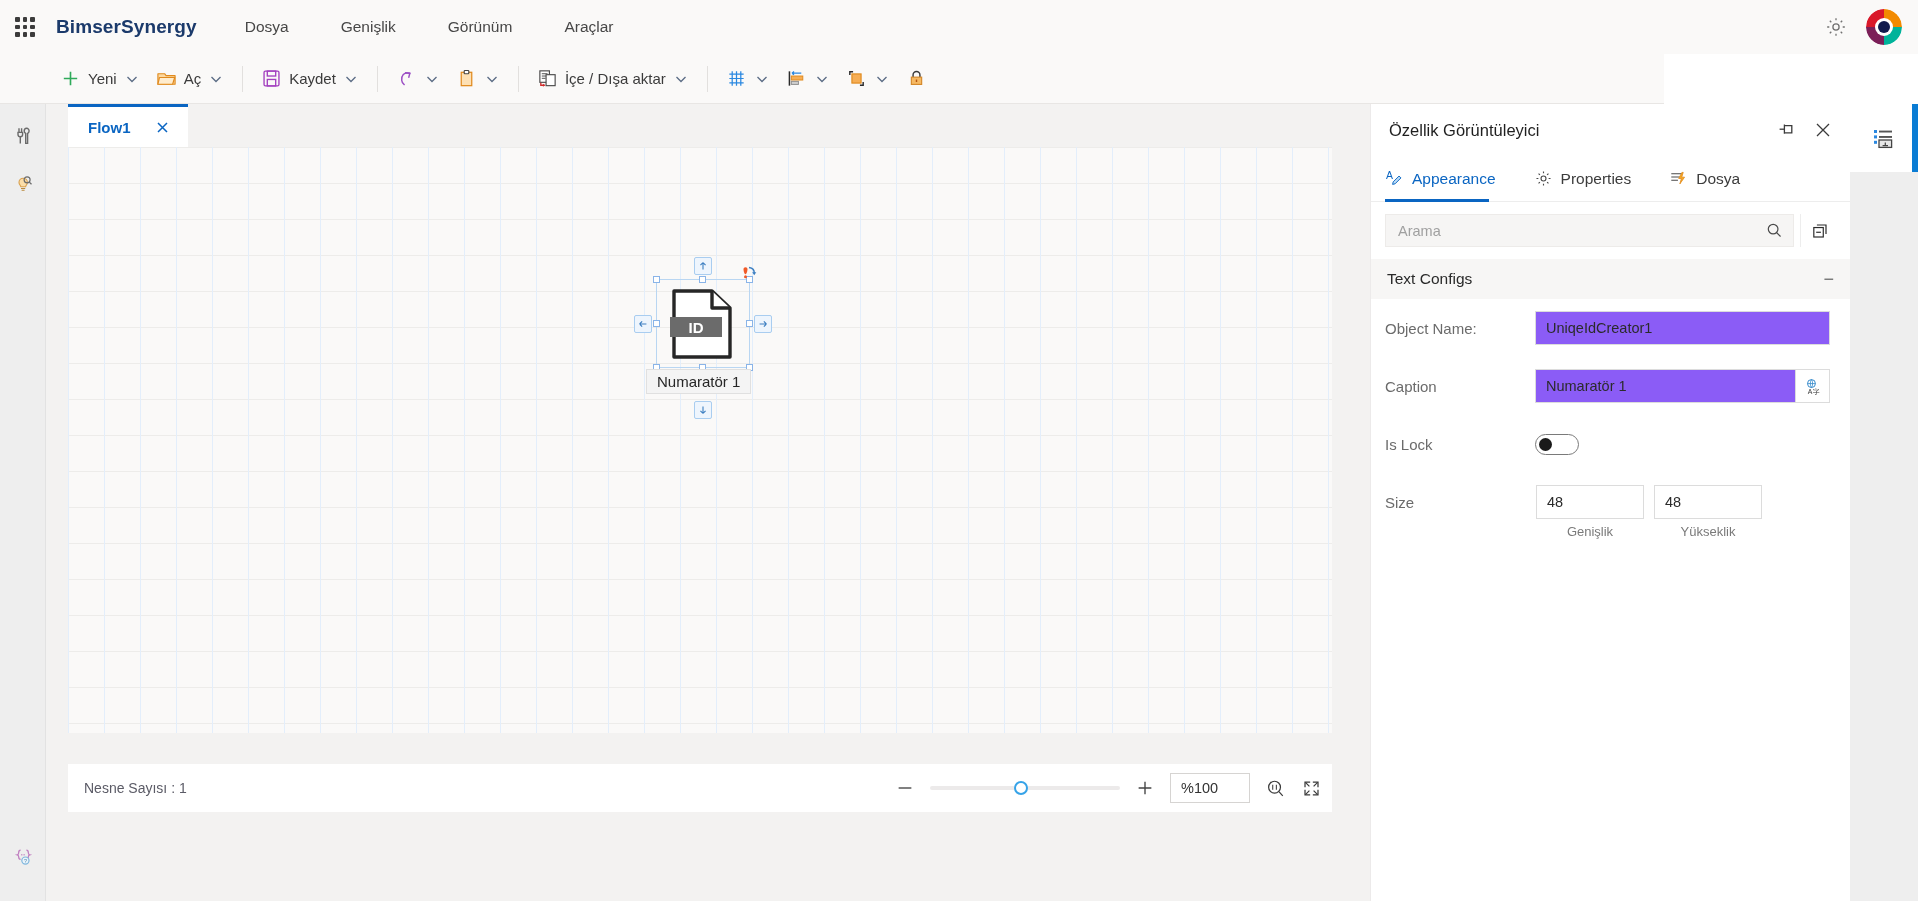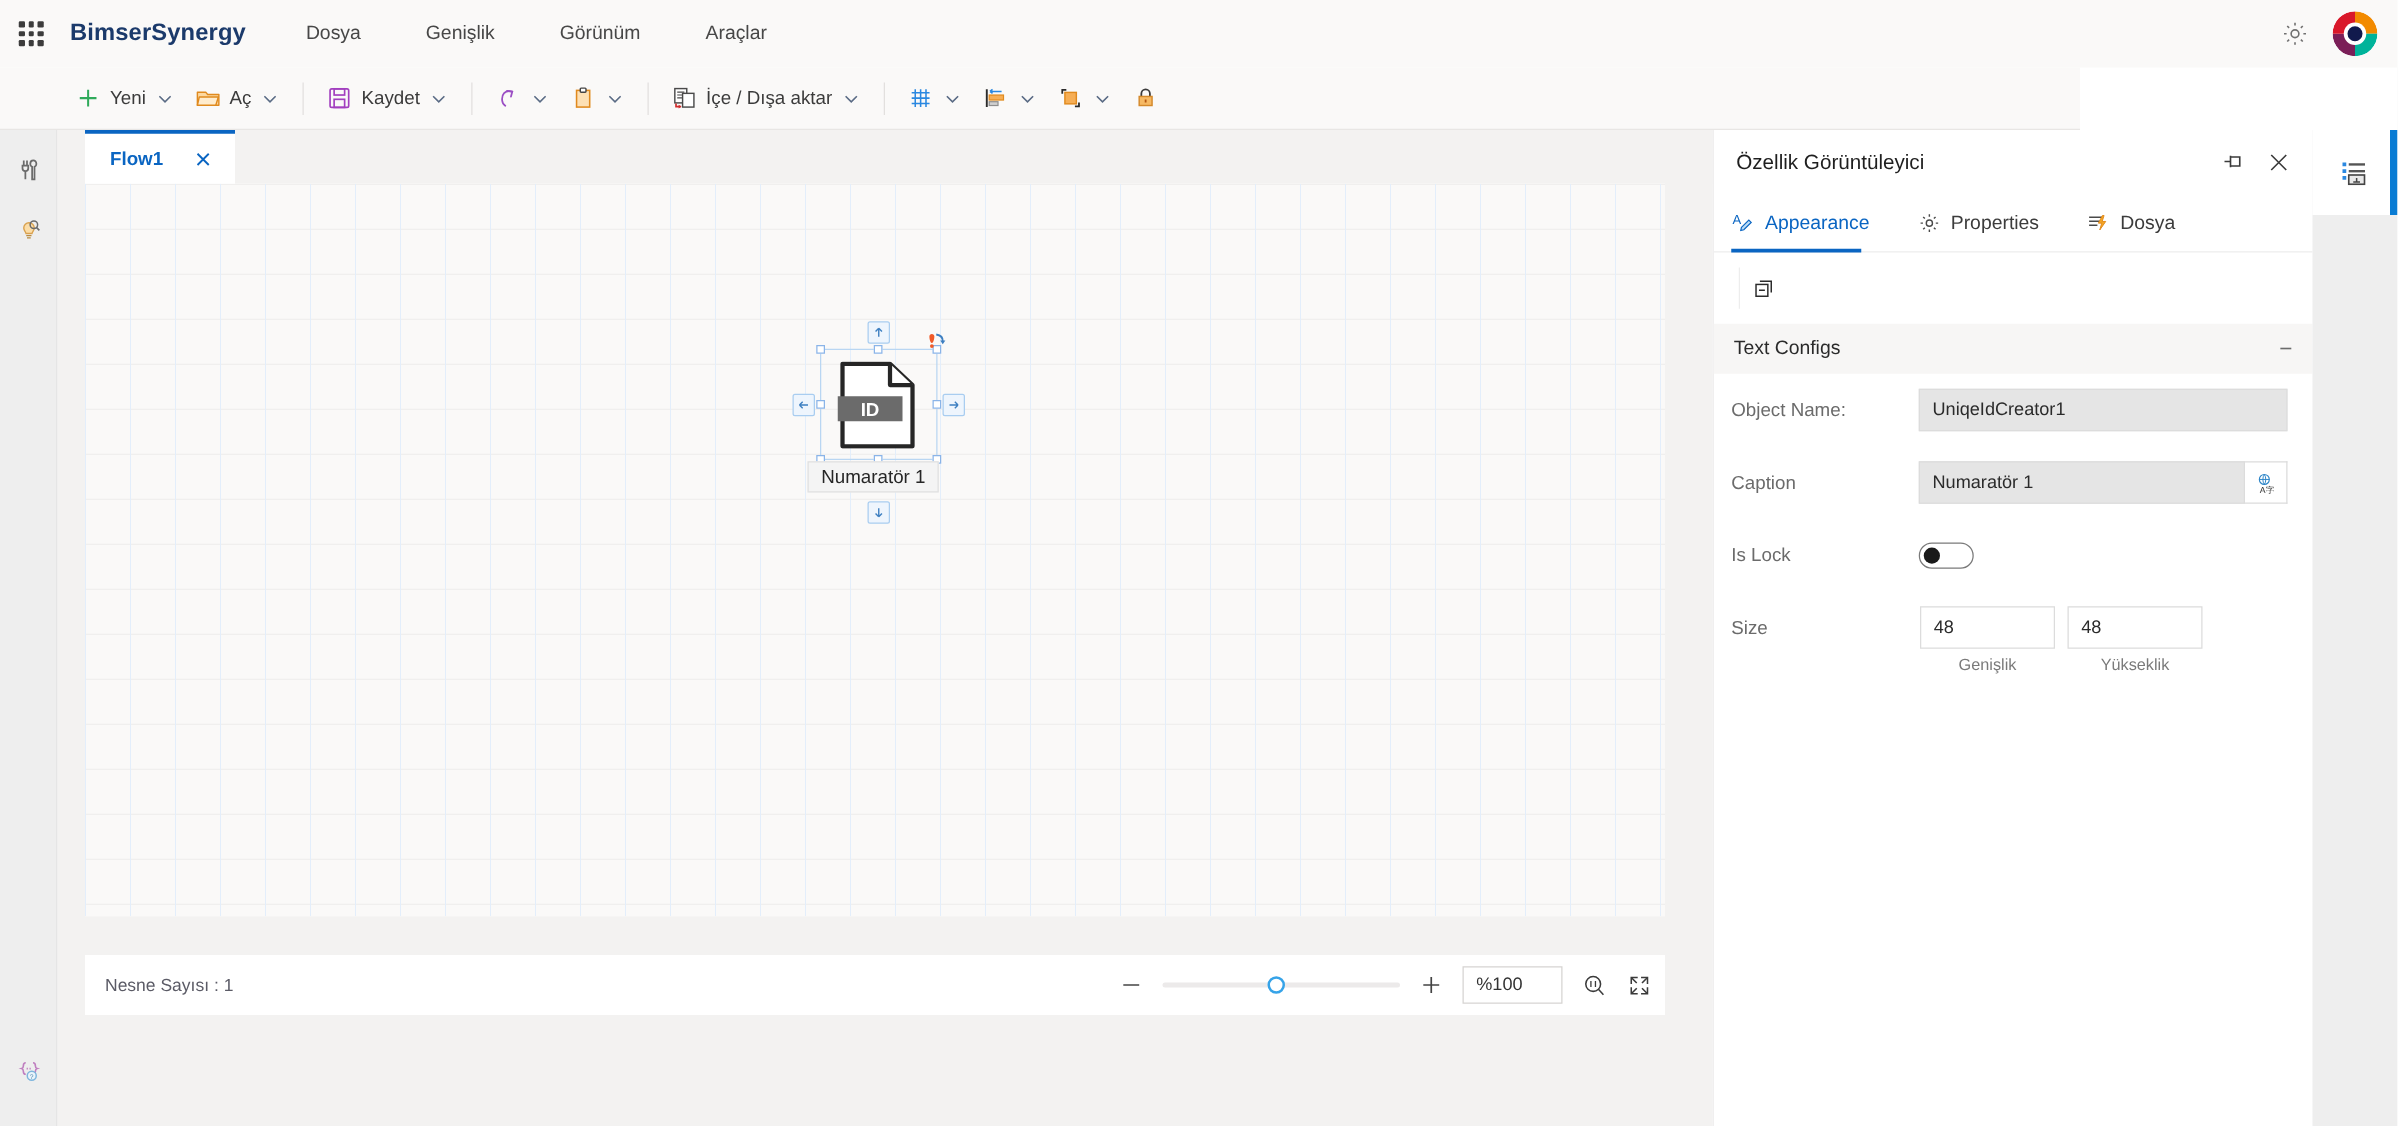--- a/index.html
+++ b/index.html
@@ -207,21 +207,21 @@
   }
   #pp-section-title { flex: 1; font-size: 15.5px; color: #2a2a2a; }
   #pp-section-toggle { font-size: 18px; color: #6b6b6b; line-height: 1; }
 
   .fieldrow {
     display: flex; align-items: center; padding: 0 20px 0 14px; min-height: 58px;
   }
   .fieldlabel { width: 150px; font-size: 15px; color: #6b6b6b; flex: 0 0 auto; }
   .fieldctl { flex: 1; display: flex; align-items: stretch; }
   .txtinput {
-    flex: 1; height: 34px; border: 1px solid #dcdcdc; background: #e5e5e5;
+    flex: 1; height: 34px; border: 1px solid #dcdcdc; background: #8b5cf6;
     font-size: 14.5px; color: #2b2b2b; padding: 0 10px; outline: none;
     font-family: "Liberation Sans", sans-serif;
   }
   .sidebtn {
     width: 34px; height: 34px; border: 1px solid #dcdcdc; border-left: none;
     background: #fff; display: flex; align-items: center; justify-content: center;
     cursor: pointer;
   }
   .toggle {
     width: 44px; height: 21px; border-radius: 11px; border: 1px solid #7a7a7a;
@@ -608,20 +608,29 @@
       <svg class="tico" viewBox="0 0 20 20">
         <path d="M2.4 5h11M2.4 8.4h9M2.4 11.8h7" stroke="#4a4a4a" stroke-width="1.2" fill="none"></path>
         <path d="M13.6 3.6l-3.4 6.4h2.8l-1.6 5.8 5-7.2h-3l1.6-5z" fill="#f5a623" stroke="#e0891a" stroke-width=".8"></path>
       </svg>
       <span>Dosya</span>
     </div>
     <div id="pp-tab-underline"></div>
   </div>
 
   <div id="pp-search-row">
+    <div id="pp-search">
+      <input id="pp-search-input" placeholder="Arama" style="">
+      <div id="pp-search-btn">
+        <svg viewBox="0 0 22 22" width="19" height="19" fill="none" stroke="#4a4a4a" stroke-width="1.4">
+          <circle cx="9.4" cy="9.4" r="5.6"></circle>
+            <path d="M13.6 13.6l4.4 4.4"></path>
+        </svg>
+      </div>
+    </div>
     <div id="pp-collapse-all">
       <svg viewBox="0 0 22 22" width="20" height="20" fill="none" stroke="#2b2b2b" stroke-width="1.3">
         <path d="M7.6 4.4h10v10"></path>
         <rect x="4.2" y="7.2" width="10.4" height="10.4"></rect>
         <path d="M6.8 12.4h5.2"></path>
       </svg>
     </div>
   </div>
 
   <div id="pp-section">

